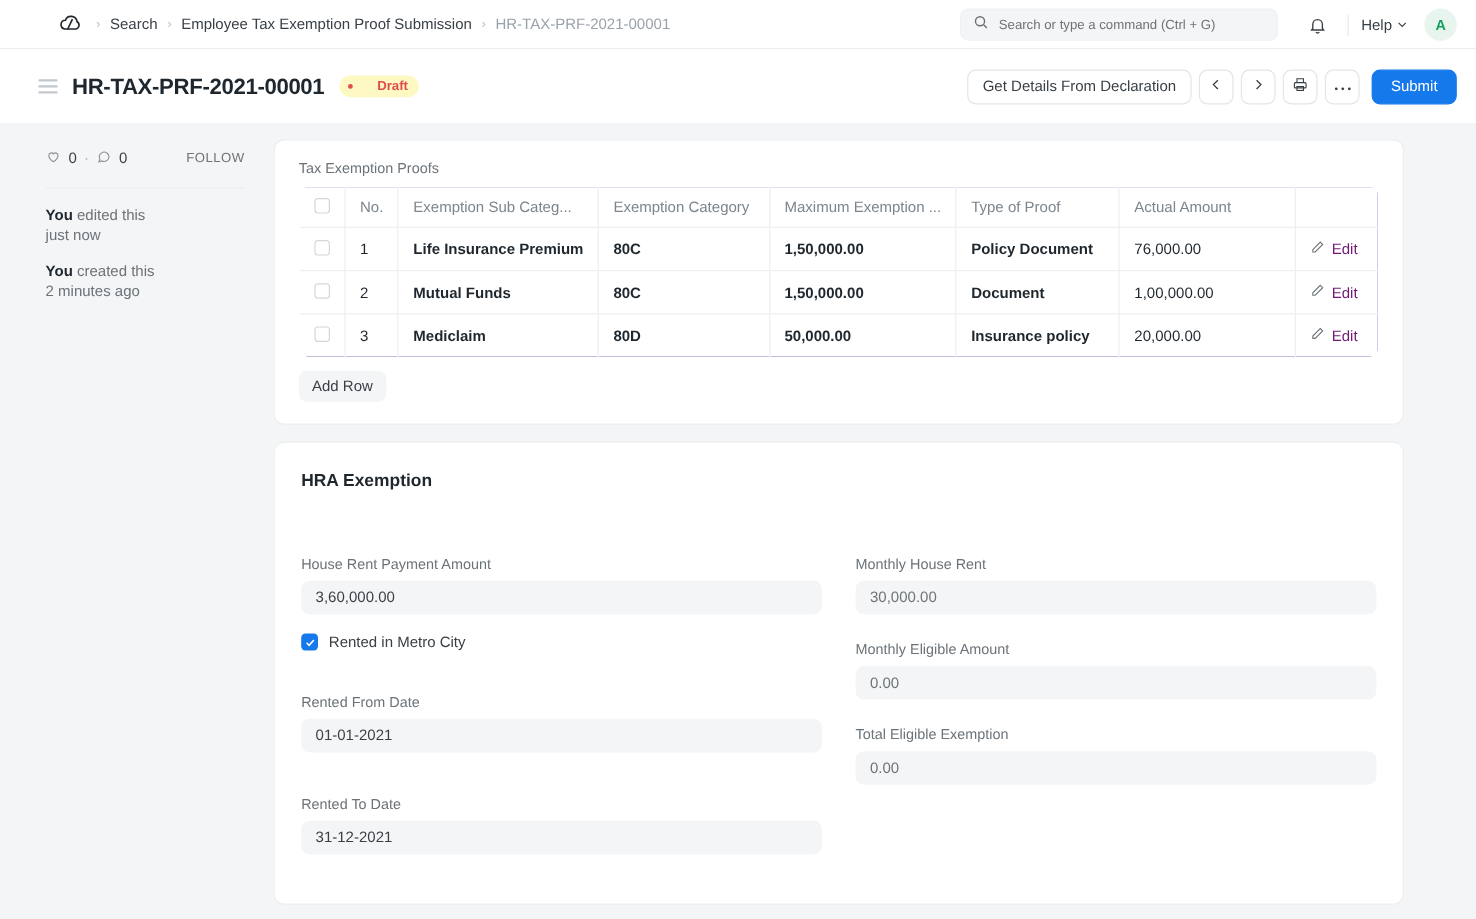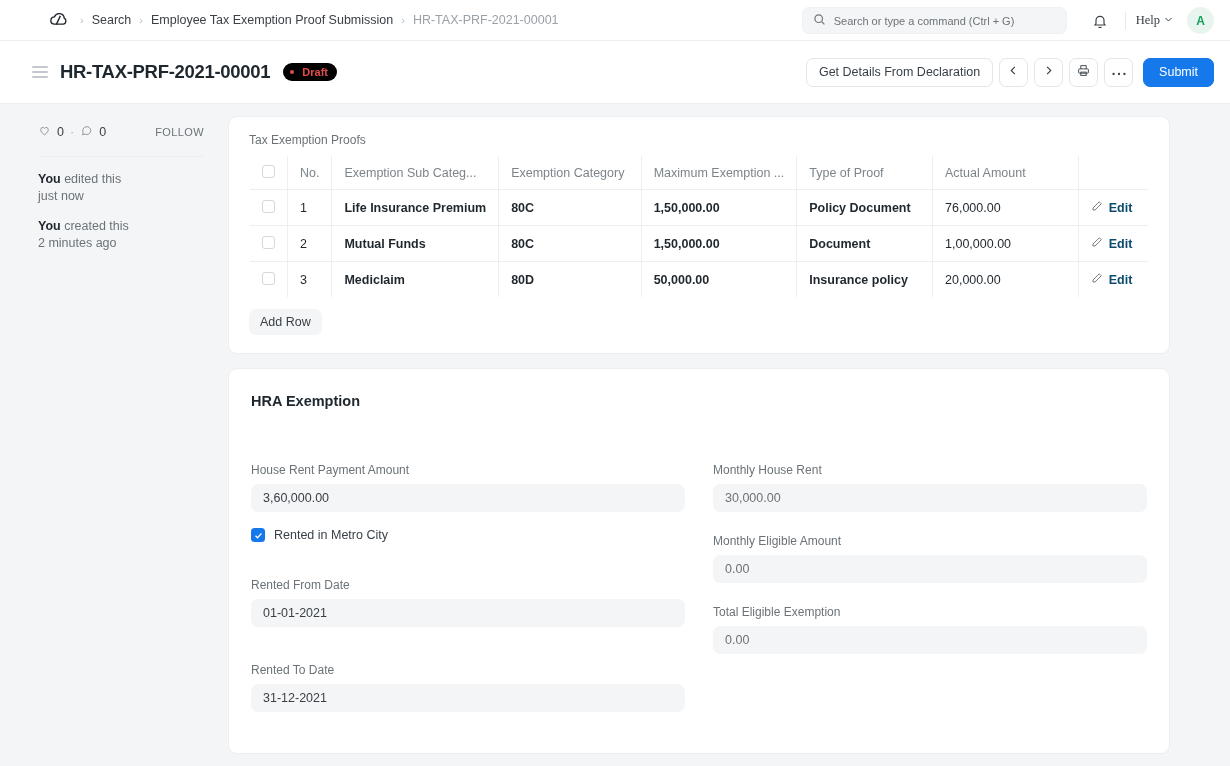--- a/index.html
+++ b/index.html
@@ -42,21 +42,21 @@
   }
   .search-box input {
     border: none; background: transparent; outline: none;
     font-size: 11px; color: #383f45;
     font-family: "Liberation Sans", sans-serif;
     width: 100%;
   }
   .search-box input::placeholder { color: #6b7378; }
   .bell { width: 30px; height: 30px; display: flex; align-items: center; justify-content: center; }
   .nav-divider { width: 1px; height: 18px; background: #e6e8ea; margin: 0 10px; }
-  .help { font-size: 12.5px; color: #383f45; display: flex; align-items: center; gap: 4px; margin-right: 14px; font-family: Liberation Serif, serif; }
+  .help { font-size: 12.5px; color: #383f45; display: flex; align-items: center; gap: 4px; margin-right: 14px; }
   .avatar {
     width: 27px; height: 27px; border-radius: 50%;
     background: #e8f5ee; color: #15a05c;
     font-size: 12px; font-weight: 600;
     display: flex; align-items: center; justify-content: center;
   }
 
   
   .page-head {
     height: 63px;
@@ -64,24 +64,24 @@
     border-bottom: 1px solid #eceef0;
     display: flex; align-items: center;
     padding: 0 16px 0 32px;
     position: relative;
   }
   .ham { width: 16px; display: flex; flex-direction: column; gap: 3px; margin-right: 12px; }
   .ham i { display: block; height: 2px; background: #c2c8cd; border-radius: 1px; }
   .doc-title { font-size: 18.5px; font-weight: 700; letter-spacing: -0.3px; color: #1f272e; }
   .badge {
     margin-left: 13px;
-    background: #000000; color: #e24c4c;
+    background: #fef9c3; color: #e24c4c;
     font-size: 11px; font-weight: 600;
     padding: 3px 9px 3px 7px; border-radius: 9px;
-    display: inline-flex; align-items: center; gap: 8px;
+    display: inline-flex; align-items: center; gap: 20px;
   }
   .badge .dot { width: 4px; height: 4px; border-radius: 50%; background: #e24c4c; display: inline-block; }
 
   .head-actions { position: absolute; right: 16px; display: flex; align-items: center; gap: 6px; }
   .btn {
     height: 29px; border-radius: 7px;
     border: 1px solid #e3e5e7; background: #ffffff;
     font-size: 12.5px; color: #383f45;
     display: inline-flex; align-items: center; justify-content: center;
     padding: 0 12px; cursor: pointer;
@@ -135,21 +135,21 @@
   th.c-max, td.c-max { width: 148px; text-align: right; }
   th.c-type,td.c-type{ width: 148px; }
   th.c-amt, td.c-amt { width: 198px; text-align: right; }
   th.c-act, td.c-act { width: 75px; }
   td.c-sub, td.c-cat, td.c-max, td.c-type { font-weight: 600; }
   td.c-amt { font-weight: 400; color: #383f45; }
   .chk {
     width: 13px; height: 13px; border: 1px solid #d4d8db;
     border-radius: 3px; background: #fff; display: inline-block;
   }
-  .edit-cell { display: inline-flex; align-items: center; gap: 6px; font-size: 12.5px; color: #0c4a6e; font-weight: 700; cursor: pointer; }
+  .edit-cell { display: inline-flex; align-items: center; gap: 6px; font-size: 12.5px; color: #701a75; font-weight: 400; cursor: pointer; }
   .add-row {
     margin-top: 11px;
     background: #f4f5f6; border: none; border-radius: 7px;
     font-size: 12.5px; color: #383f45; padding: 6px 11px; cursor: pointer;
     font-family: "Liberation Sans", sans-serif;
   }
 
   
   .sec-title { font-size: 14.5px; font-weight: 700; color: #1f272e; margin-bottom: 18px; }
   .cols { display: flex; gap: 28px; }

